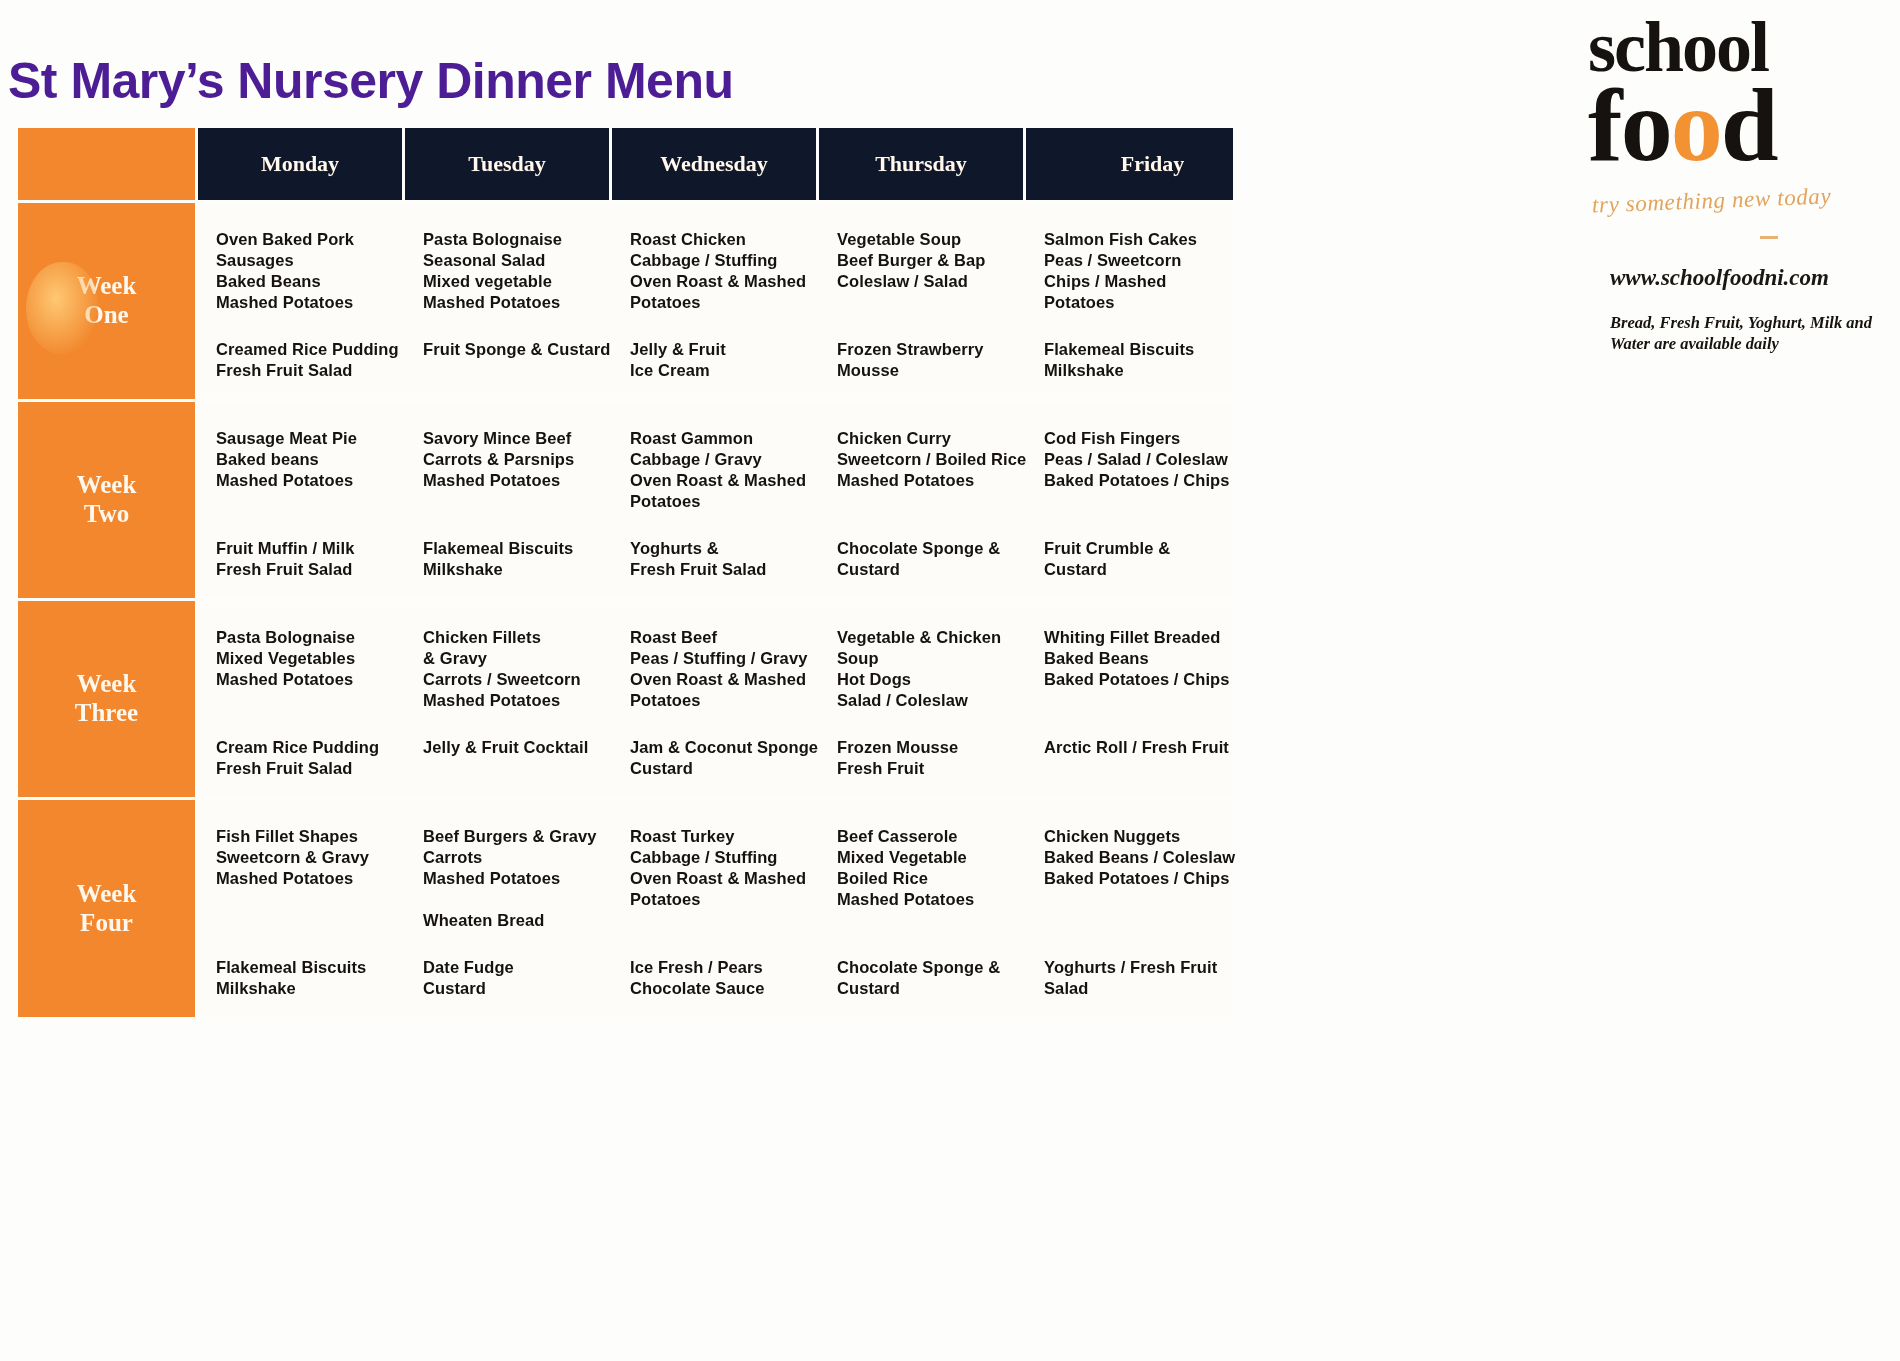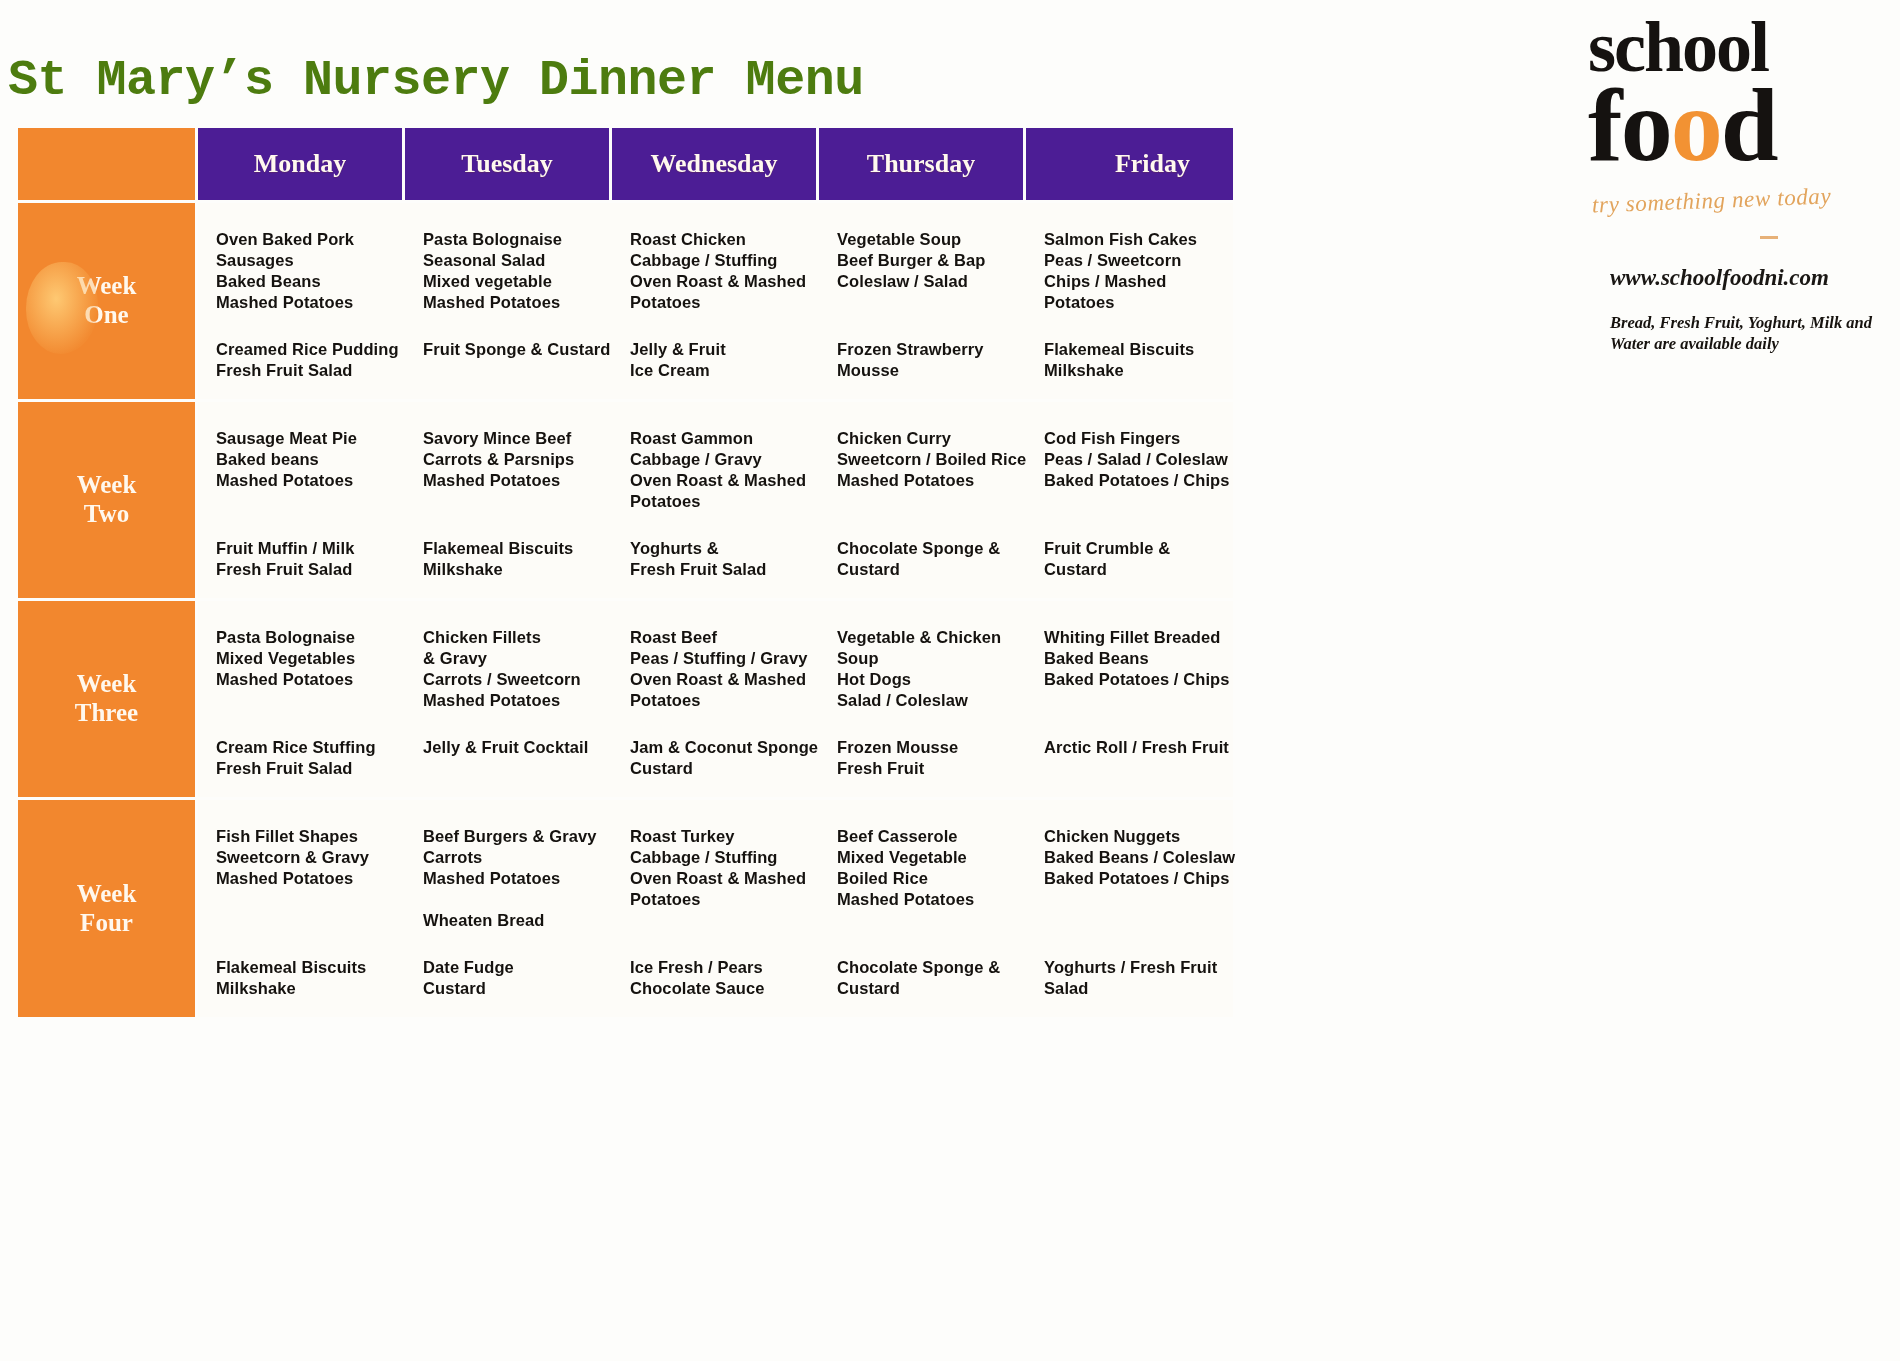--- a/index.html
+++ b/index.html
@@ -14,25 +14,25 @@
     font-family: "Liberation Sans", sans-serif;
     overflow: hidden;
     background: #fdfdfb;
   }
 
   
   .page-title {
     position: absolute;
     left: 8px;
     top: 52px;
-    font-family: Liberation Mono, monospace;
+    font-family: Liberation Sans, sans-serif;
     font-weight: bold;
     font-size: 50px;
     letter-spacing: -0.5px;
-    color: #4d7c0f;
+    color: #4c1d95;
     white-space: nowrap;
   }
 
   
   .menu-table {
     position: absolute;
     left: 18px;
     top: 128px;
     width: 1215px;
     border-collapse: separate;
@@ -41,26 +41,26 @@
   }
   .menu-table col.c-week  { width: 180px; }
   .menu-table col.c-day   { width: 207px; }
 
   .hdr-corner {
     background: #f2872e;
     height: 70px;
     border-right: 3px solid #fdfdfb;
   }
   .hdr-day {
-    background: #4c1d95;
+    background: #0f172a;
     color: #fff9ef;
     height: 70px;
     font-family: "Liberation Serif", serif;
     font-weight: bold;
-    font-size: 26px;
+    font-size: 22px;
     text-align: center;
     vertical-align: middle;
     border-right: 3px solid #fdfdfb;
     text-shadow: 0 1px 1px rgba(120,60,10,.25);
   }
   .hdr-day:last-child { border-right: none; padding-left: 47px; }
 
   .week-cell {
     background: #f2872e;
     color: #fff8ee;
@@ -407,21 +407,21 @@
           <ul class="dish-list">
             <li>Whiting Fillet  Breaded</li>
             <li>Baked Beans</li>
             <li>Baked Potatoes / Chips</li>
           </ul>
         </td>
       </tr>
       <tr>
         <td class="menu-cell sweet">
           <ul class="dish-list">
-            <li>Cream Rice Stuffing</li>
+            <li>Cream Rice Pudding</li>
             <li>Fresh Fruit Salad</li>
           </ul>
         </td>
         <td class="menu-cell sweet">
           <ul class="dish-list">
             <li>Jelly &amp; Fruit Cocktail</li>
           </ul>
         </td>
         <td class="menu-cell sweet">
           <ul class="dish-list">

